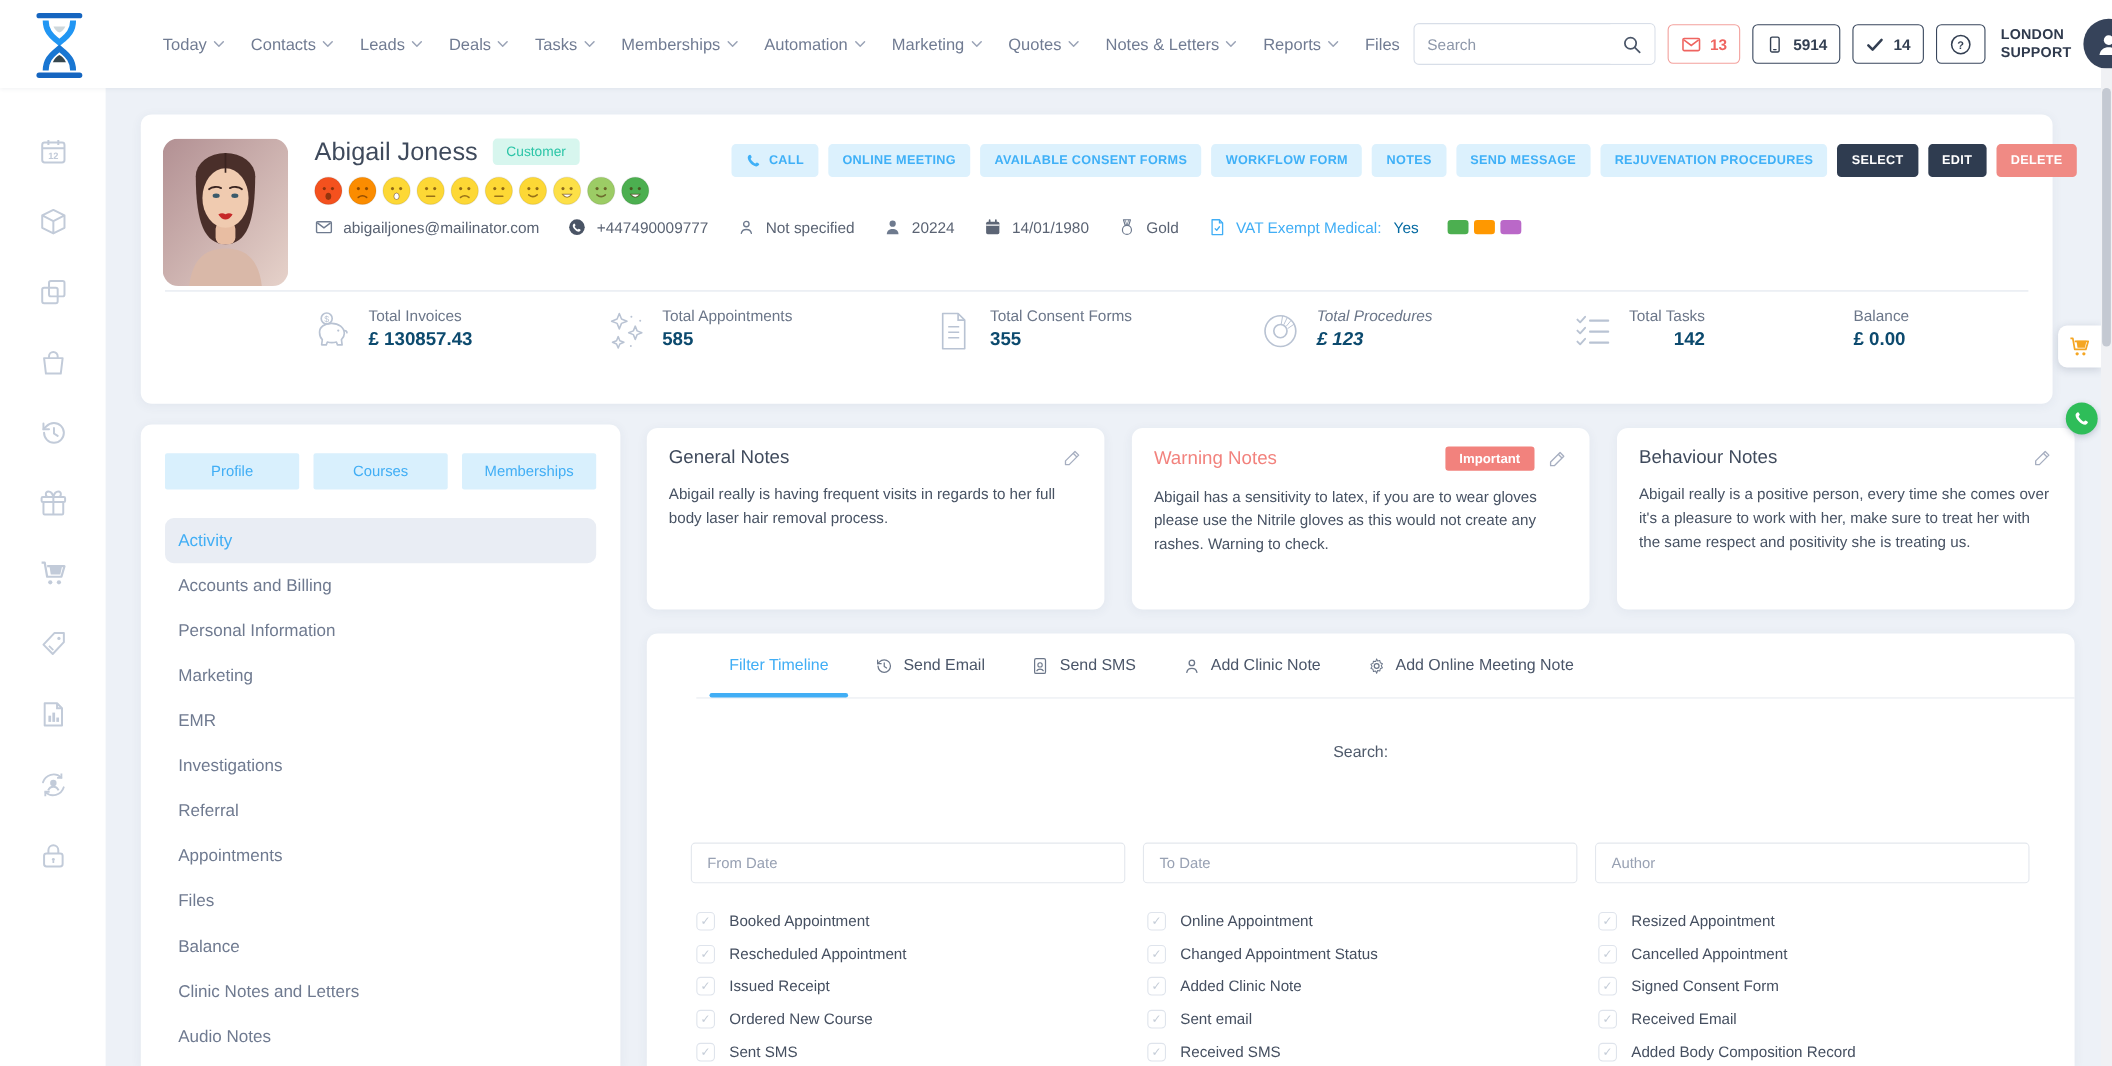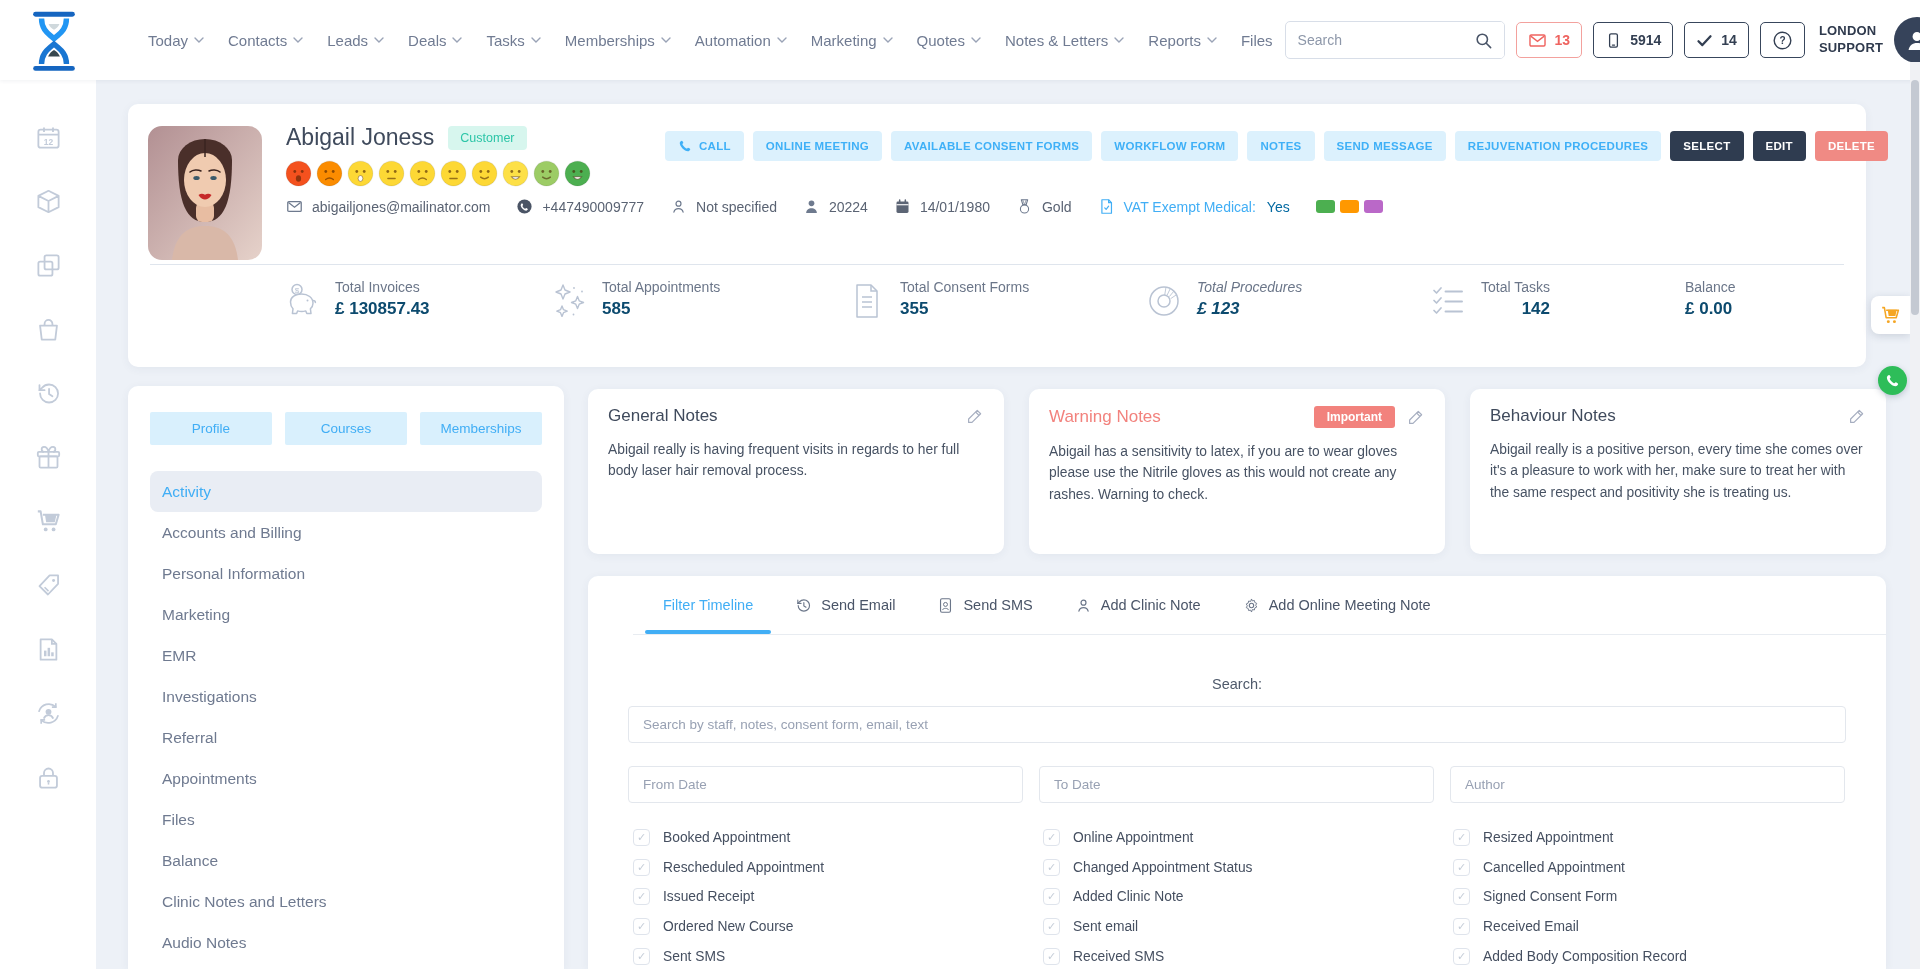--- a/index.html
+++ b/index.html
@@ -779,21 +779,20 @@
           <span class="tic">
             <svg viewBox="0 0 24 24">
               <circle cx="12" cy="12" r="3.1" stroke="currentColor" fill="none" stroke-width="1.6"></circle>
               <path d="M12 2.8l1.2 2.7 2.9-.6.6 2.9 2.7 1.2-1.5 2.6 1.5 2.6-2.7 1.2-.6 2.9-2.9-.6L12 21.2l-1.2-2.7-2.9.6-.6-2.9-2.7-1.2 1.5-2.6-1.5-2.6 2.7-1.2.6-2.9 2.9.6z" stroke="currentColor" fill="none" stroke-width="1.3" stroke-linejoin="round"></path>
             </svg>
           </span>
           <span>Add Online Meeting Note</span>
         </div>
       </div>
     <div class="tl-search-label">Search:</div>
-    <input class="tl-input tl-search-input" type="text" placeholder="Search by staff, notes, consent form, email, text" style="">
     <div class="tl-filters" id="tl-filters">
         <input class="tl-filter" type="text" placeholder="From Date" style="">
         <input class="tl-filter" type="text" placeholder="To Date" style="">
         <input class="tl-filter" type="text" placeholder="Author" style="">
       </div>
     <div class="cb-grid" id="cb-grid">
         <div class="cb-item">
           <span class="cb-box">✓</span>
           <span class="cb-label">Booked Appointment</span>
         </div>

